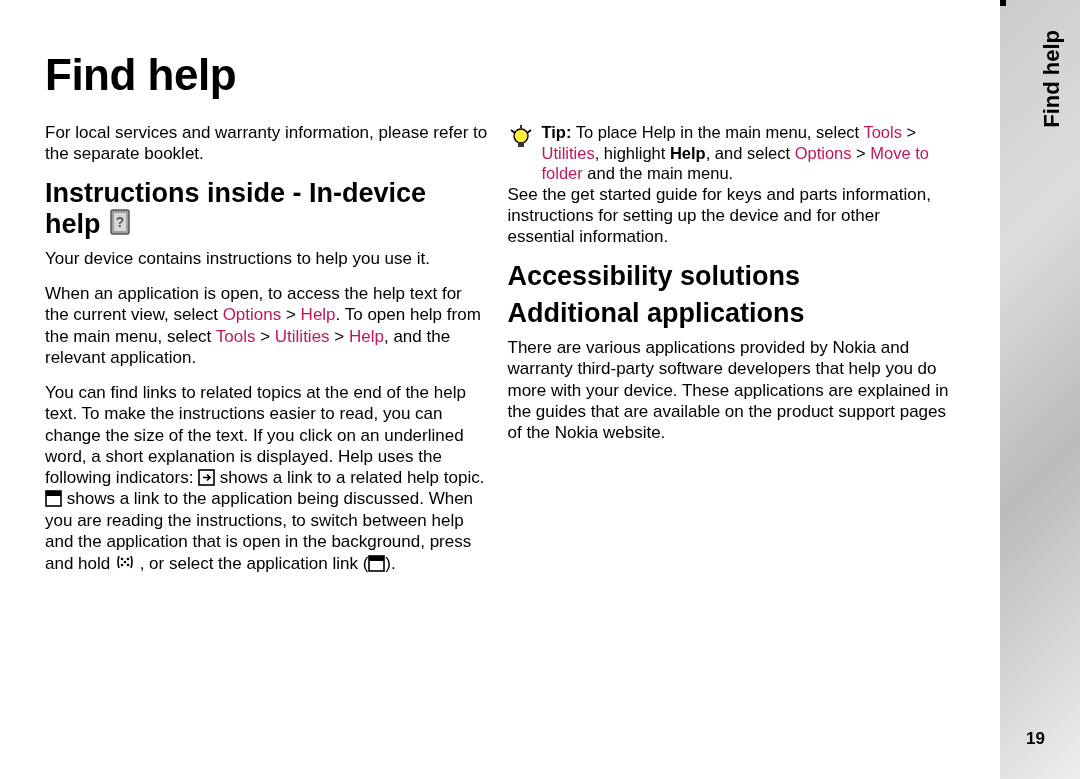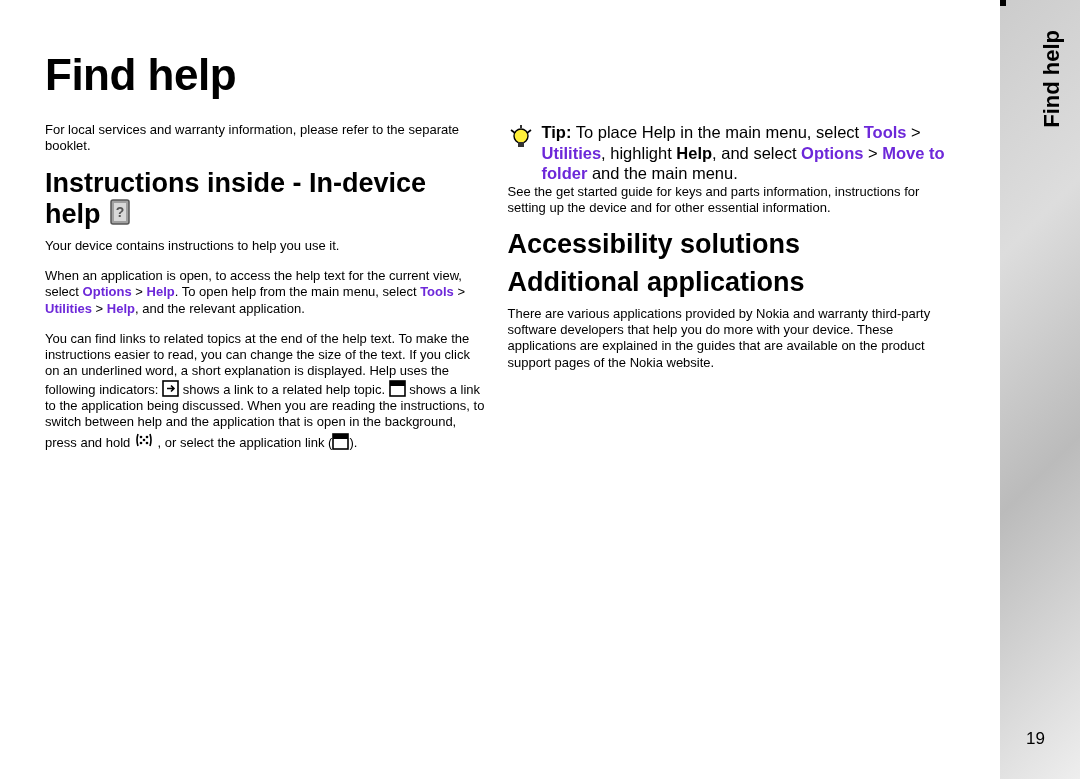--- a/index.html
+++ b/index.html
@@ -47,47 +47,47 @@
     letter-spacing: -0.5px;
   }
   .columns {
     display: flex;
     gap: 20px;
   }
   .col {
     width: 470px;
   }
   p {
-    font-size: 13px;
+    font-size: 17px;
     line-height: 1.25;
     margin-bottom: 14px;
   }
   h2 {
     font-size: 27px;
     font-weight: bold;
     margin-top: 7px;
     margin-bottom: 8px;
     line-height: 1.1;
   }
   h2.tight { margin-top: 20px; }
   .bold-run { font-weight: bold; }
-  .grey-bold { font-weight: bold; color: #6d28d9; }
+  .grey-bold { font-weight: normal; color: #be185d; }
   .inline-icon {
     display: inline-block;
     vertical-align: -3px;
   }
   .inline-icon svg { display: block; }
   .tip-row { display: flex; align-items: flex-start; gap: 8px; }
   .tip-row .tip-text { flex: 1; font-size: 16.5px; line-height: 1.25; }
   .page-num {
     position: absolute;
     right: 35px;
     bottom: 30px;
     font-size: 17px;
-    font-weight: normal;
+    font-weight: bold;
     z-index: 2;
     text-align: right;
   }
 </style>
 </head>
 <body>
 
 <div class="bg-triangles"></div>
 <div class="side-tab">Find help</div>
 

